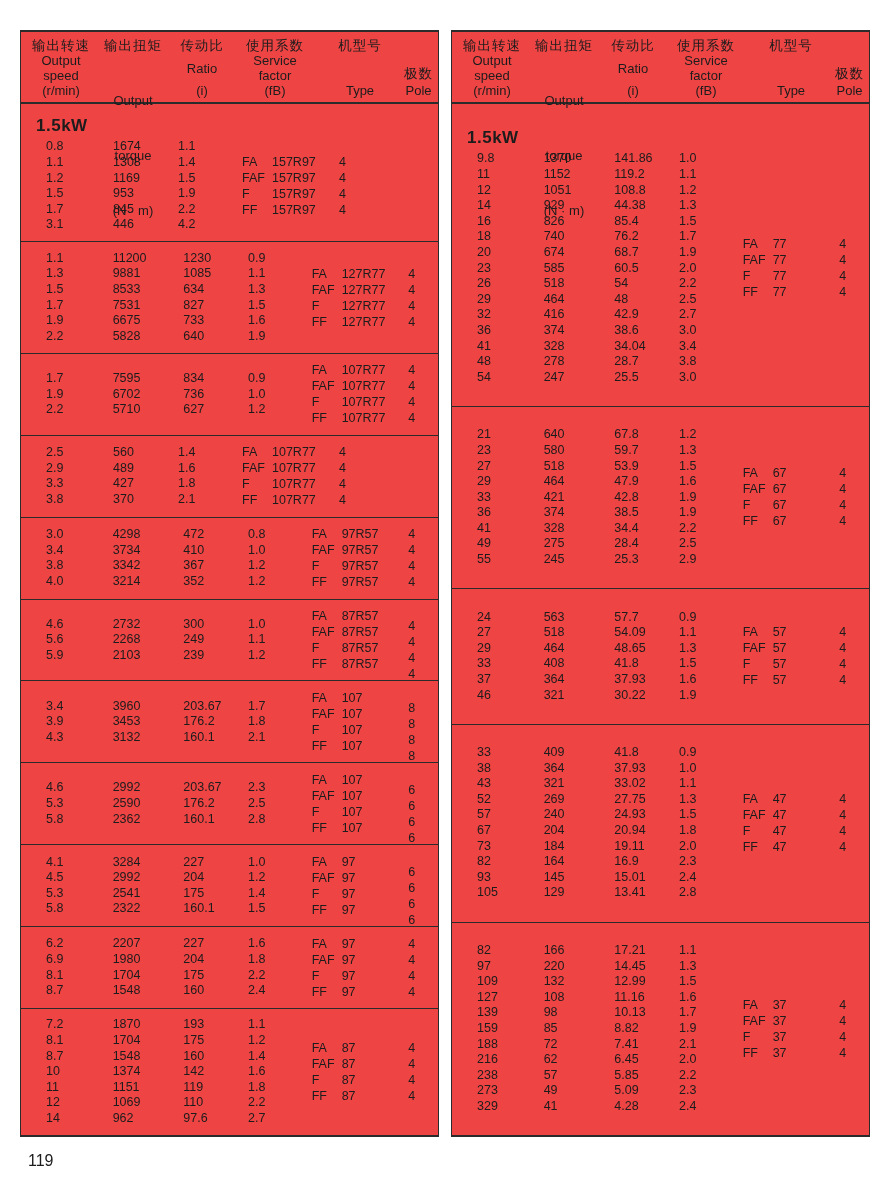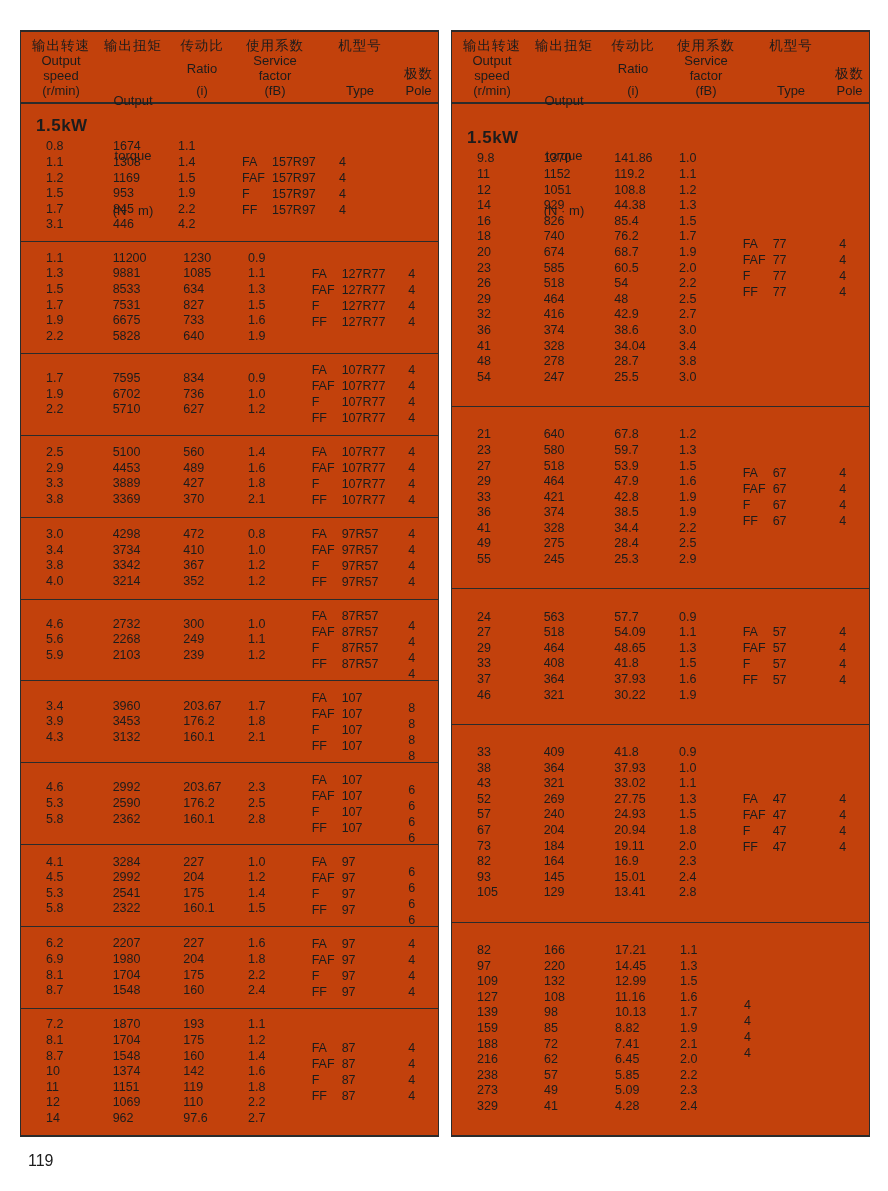--- a/index.html
+++ b/index.html
@@ -5,21 +5,21 @@
   html,body { margin:0; padding:0; background:#e8e8e8; }
   .page {
     position:relative; width:888px; height:1191px; background:#ffffff;
     font-family:"Liberation Sans", sans-serif; color:#1c1c1c;
     margin:0 auto; overflow:hidden;
   }
   .tables { position:absolute; left:20px; top:30px; display:flex; gap:12px; }
   .tbl {
     width:419px; height:1107px; box-sizing:border-box;
     border:1.5px solid #2b2b2b; border-top-width:2px; border-bottom-width:2px;
-    display:flex; flex-direction:column; background:#c2410c;
+    display:flex; flex-direction:column; background:#ef4444;
   }
   .thead {
     display:flex; box-sizing:border-box; height:72px; flex:none;
     border-bottom:2px solid #2b2b2b; padding:6px 4px 4px 6px;
   }
   .th { display:flex; flex-direction:column; justify-content:space-between;
         text-align:center; font-size:13px; line-height:15px; }
   .th .zh { font-size:13.5px; letter-spacing:1px; white-space:nowrap; }
   .th-speed  { width:68px; }
   .th-torque { width:76px;gap:40px; }
@@ -216,26 +216,20 @@
             </div>
           </div>
           <div class="group">
             <div class="gbody">
               <div class="col c-speed">
                 <div class="ln">2.5</div>
                 <div class="ln">2.9</div>
                 <div class="ln">3.3</div>
                 <div class="ln">3.8</div>
               </div>
-              <div class="col c-torque">
-                <div class="ln">5100</div>
-                <div class="ln">4453</div>
-                <div class="ln">3889</div>
-                <div class="ln">3369</div>
-              </div>
               <div class="col c-ratio">
                 <div class="ln">560</div>
                 <div class="ln">489</div>
                 <div class="ln">427</div>
                 <div class="ln">370</div>
               </div>
               <div class="col c-fb">
                 <div class="ln">1.4</div>
                 <div class="ln">1.6</div>
                 <div class="ln">1.8</div>
@@ -877,20 +871,26 @@
                 <div class="ln">1.5</div>
                 <div class="ln">1.6</div>
                 <div class="ln">1.7</div>
                 <div class="ln">1.9</div>
                 <div class="ln">2.1</div>
                 <div class="ln">2.0</div>
                 <div class="ln">2.2</div>
                 <div class="ln">2.3</div>
                 <div class="ln">2.4</div>
               </div>
+              <div class="col c-type">
+                <div class="ln"><span class="tp">FA</span><span>37</span></div>
+                <div class="ln"><span class="tp">FAF</span><span>37</span></div>
+                <div class="ln"><span class="tp">F</span><span>37</span></div>
+                <div class="ln"><span class="tp">FF</span><span>37</span></div>
+              </div>
               <div class="col c-pole">
                 <div class="ln">4</div>
                 <div class="ln">4</div>
                 <div class="ln">4</div>
                 <div class="ln">4</div>
               </div>
             </div>
           </div>
         </div>
     </section>

